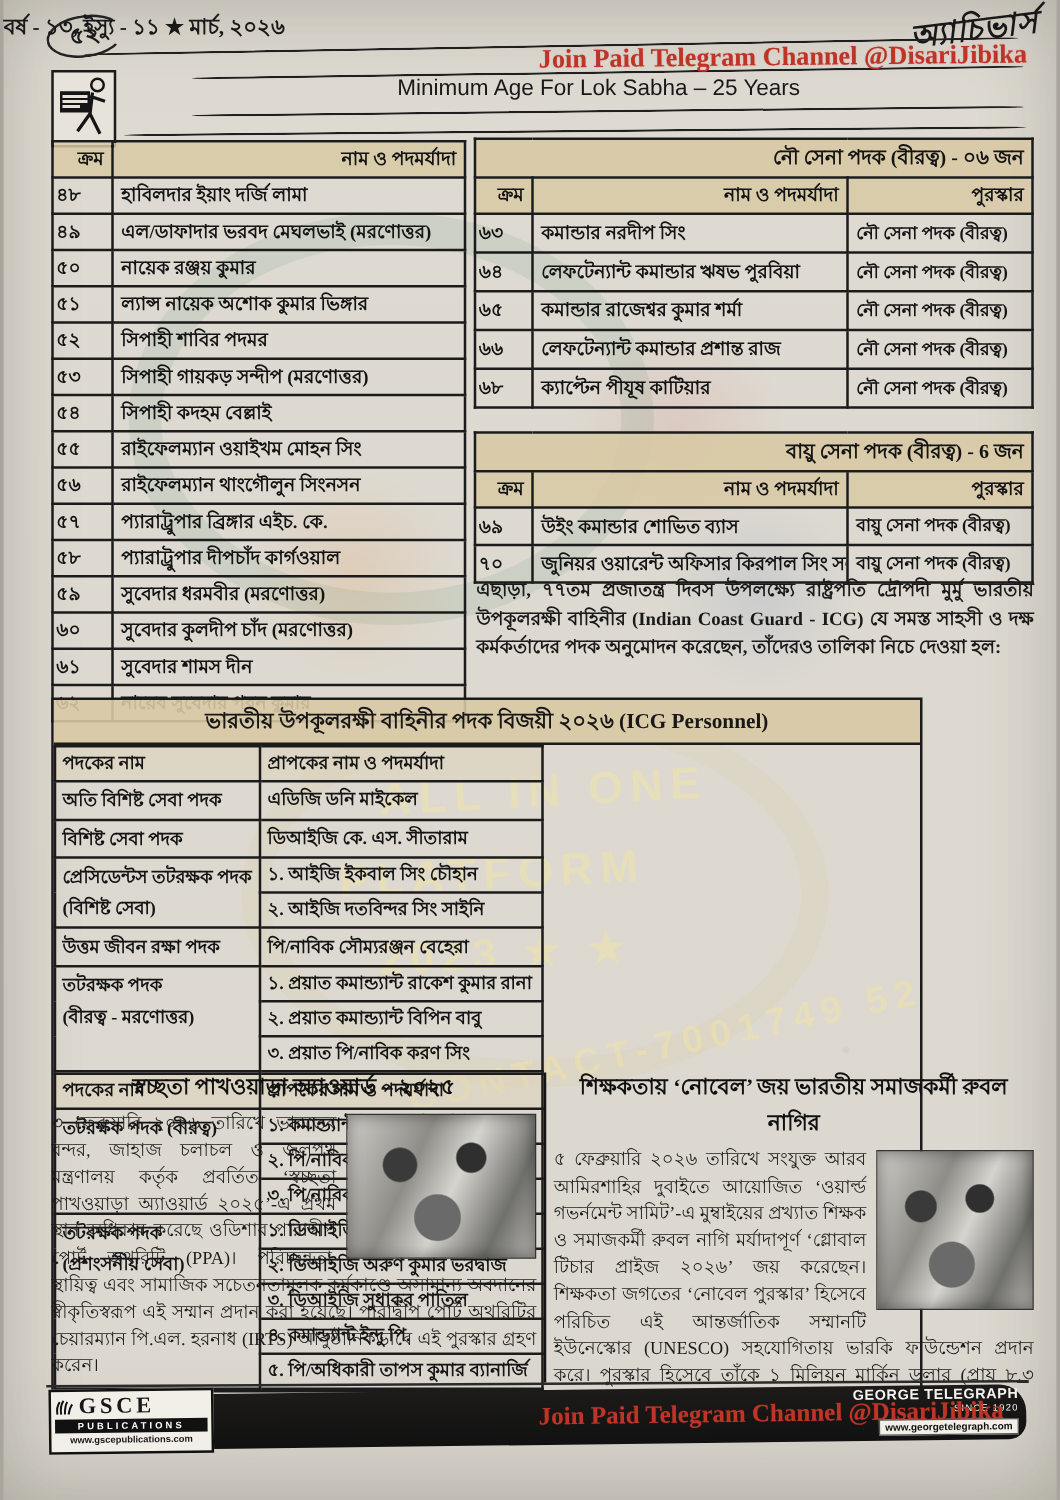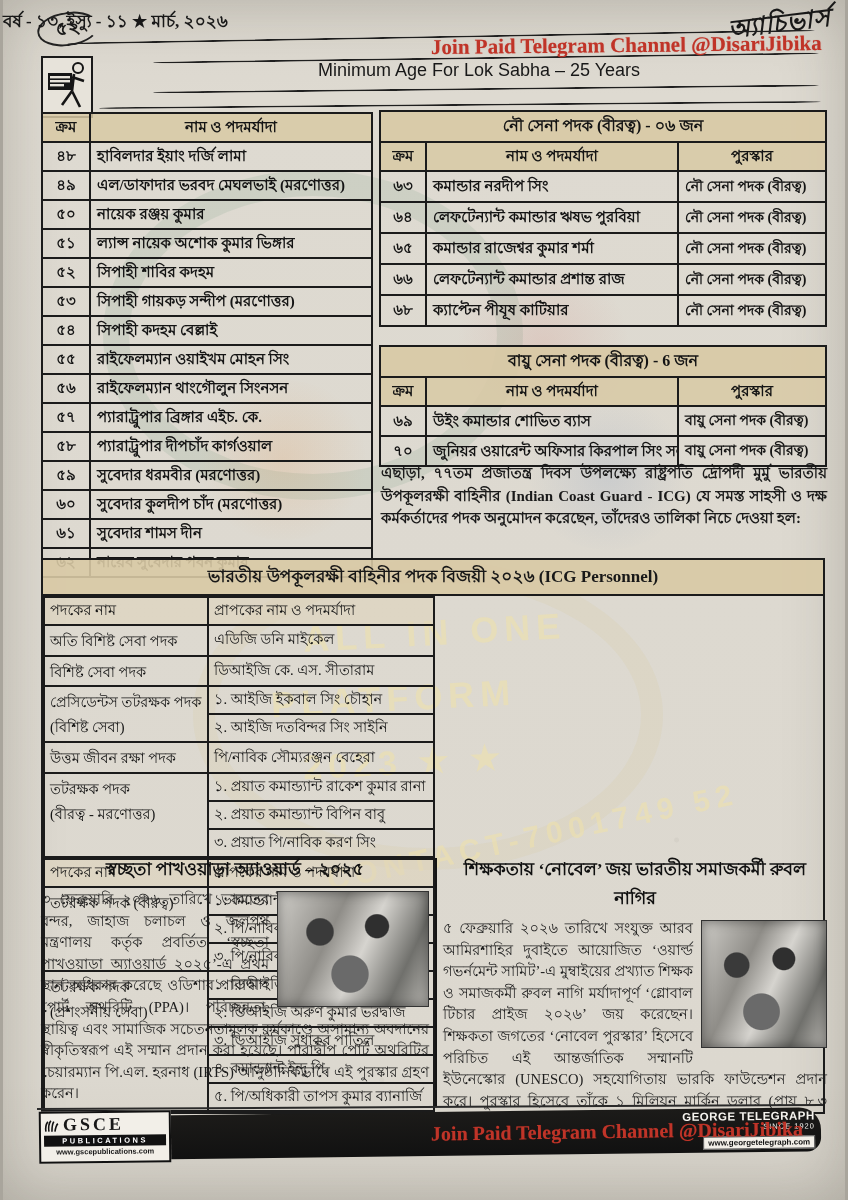--- a/index.html
+++ b/index.html
@@ -59,44 +59,44 @@
     border:2.5px solid #1a1a1a;background:#e7e3da;
     display:flex;align-items:center;justify-content:center;
   }
   
   table.tbl{border-collapse:collapse;table-layout:fixed;position:absolute;background:transparent}
   .tbl th,.tbl td{
     border:2.2px solid #1b1b1b;padding:1px 6px;
     font-size:15px;font-weight:bold;color:#141414;
     overflow:hidden;white-space:nowrap;text-overflow:clip;
   }
-  .tbl th{text-align:center;background:rgba(216,201,164,.85)}
-  .tbl td.num{text-align:center;padding:1px 2px}
+  .tbl th{text-align:right;background:rgba(216,201,164,.85)}
+  .tbl td.num{padding:1px 2px}
   .band{
     background:rgba(216,201,164,.9)!important;text-align:right;
     font-size:16px!important;
   }
   #army-tbl{left:38px;top:112px;width:332px;height:428px}
   #navy-tbl{left:376px;top:110px;width:446px}
   #navy-tbl td{height:31px}
   #air-tbl{left:376px;top:345px;width:446px}
   #air-tbl td{height:30px}
   .award-cell{font-size:14px!important}
   
   #icg-wrap{
-    position:absolute;left:38px;top:558px;width:784px;
+    position:absolute;left:38px;top:558px;width:697px;
     border:2.4px solid #1b1b1b;
   }
   #icg-title{
     background:rgba(216,201,164,.9);text-align:center;font-weight:bold;
     font-size:17px;padding:3px 0;border-bottom:2.2px solid #1b1b1b;
   }
   .icg-half{border-collapse:collapse;table-layout:fixed;width:390px;float:left;background:transparent}
   .icg-half th,.icg-half td{
-    border:2px solid #1b1b1b;padding:1px 5px;font-size:14.5px;font-weight:normal;
+    border:2px solid #1b1b1b;padding:1px 5px;font-size:14.5px;font-weight:bold;
     overflow:hidden;white-space:nowrap;height:27px;color:#141414;margin-left:44px;
   }
   .icg-half th{text-align:left;background:rgba(222,212,186,.55)}
   .icg-half td.medal{white-space:pre-line;vertical-align:top;padding-top:3px;line-height:1.7}
   #icg-wrap::after{content:"";display:block;clear:both}
   
   .intro{
     position:absolute;left:378px;top:462px;width:446px;
     font-size:15px;font-weight:bold;line-height:1.5;text-align:justify;color:#1a1a1a;
   }
@@ -210,21 +210,21 @@
         <tr>
           <td class="num">৫০</td>
           <td>নায়েক রঞ্জয় কুমার</td>
         </tr>
         <tr>
           <td class="num">৫১</td>
           <td>ল্যান্স নায়েক অশোক কুমার ভিঙ্গার</td>
         </tr>
         <tr>
           <td class="num">৫২</td>
-          <td>সিপাহী শাবির কদহম</td>
+          <td>সিপাহী শাবির পদমর</td>
         </tr>
         <tr>
           <td class="num">৫৩</td>
           <td>সিপাহী গায়কড় সন্দীপ (মরণোত্তর)</td>
         </tr>
         <tr>
           <td class="num">৫৪</td>
           <td>সিপাহী কদহম বেল্লাই</td>
         </tr>
         <tr>

